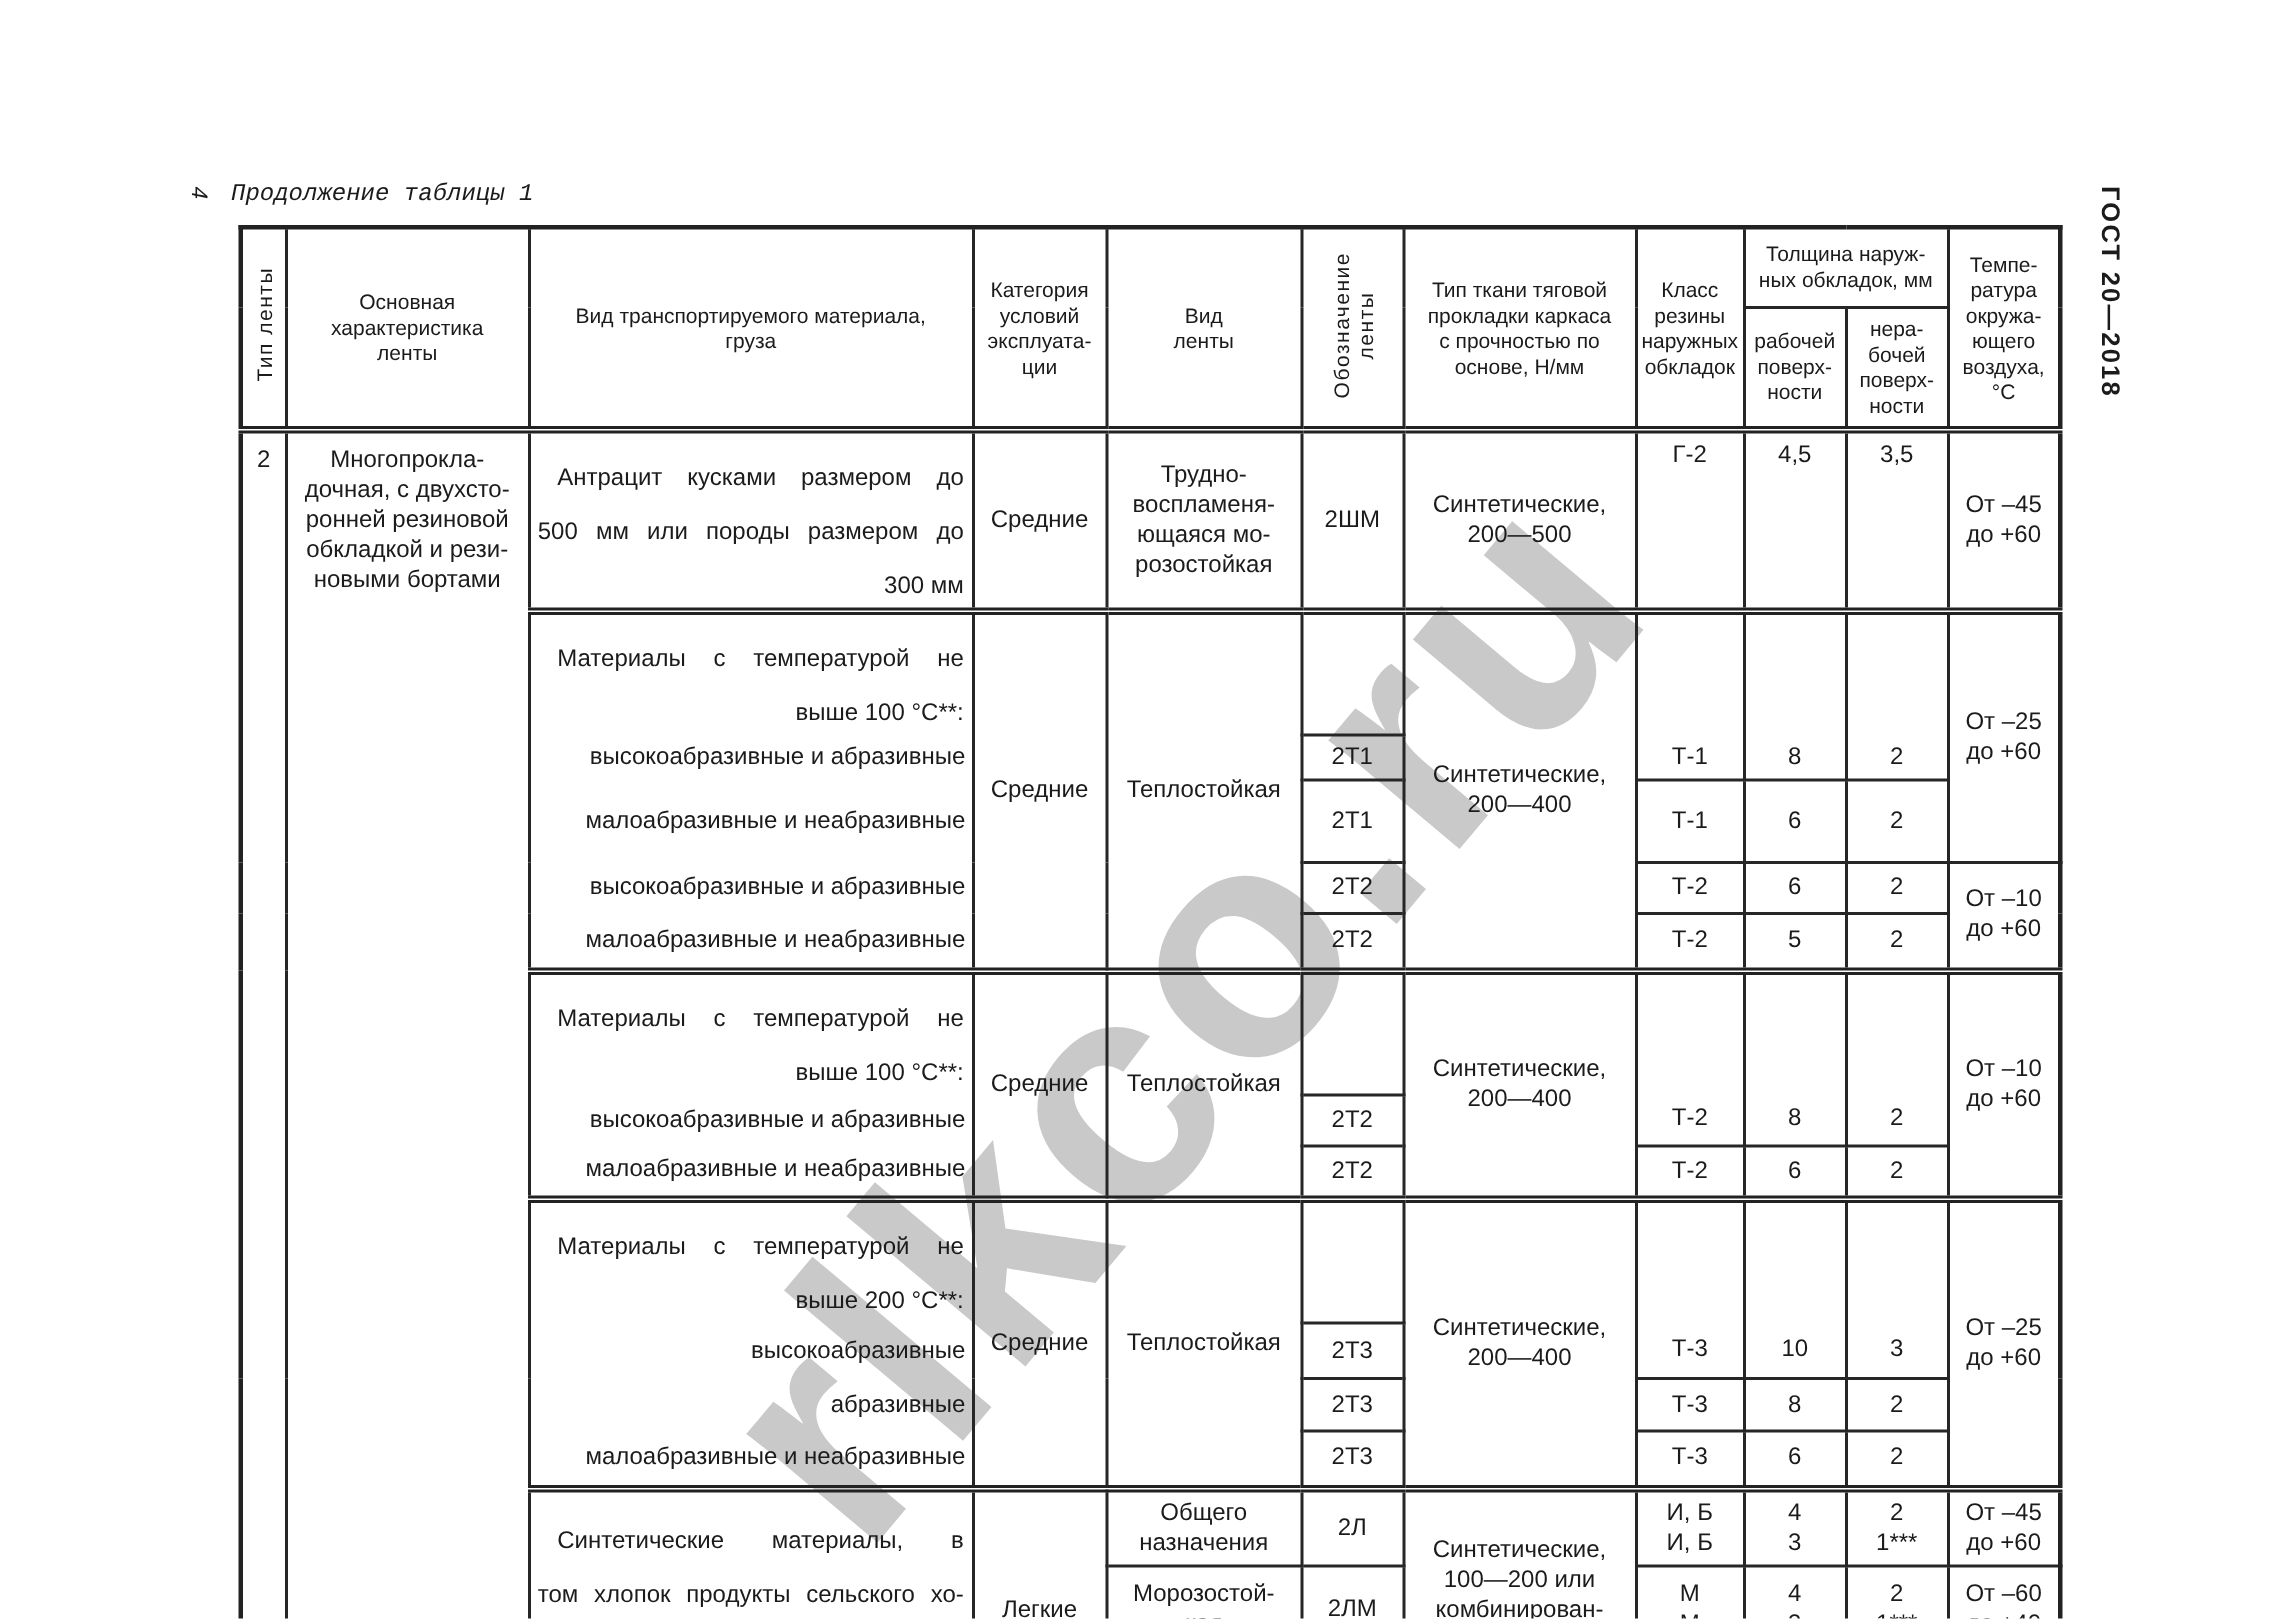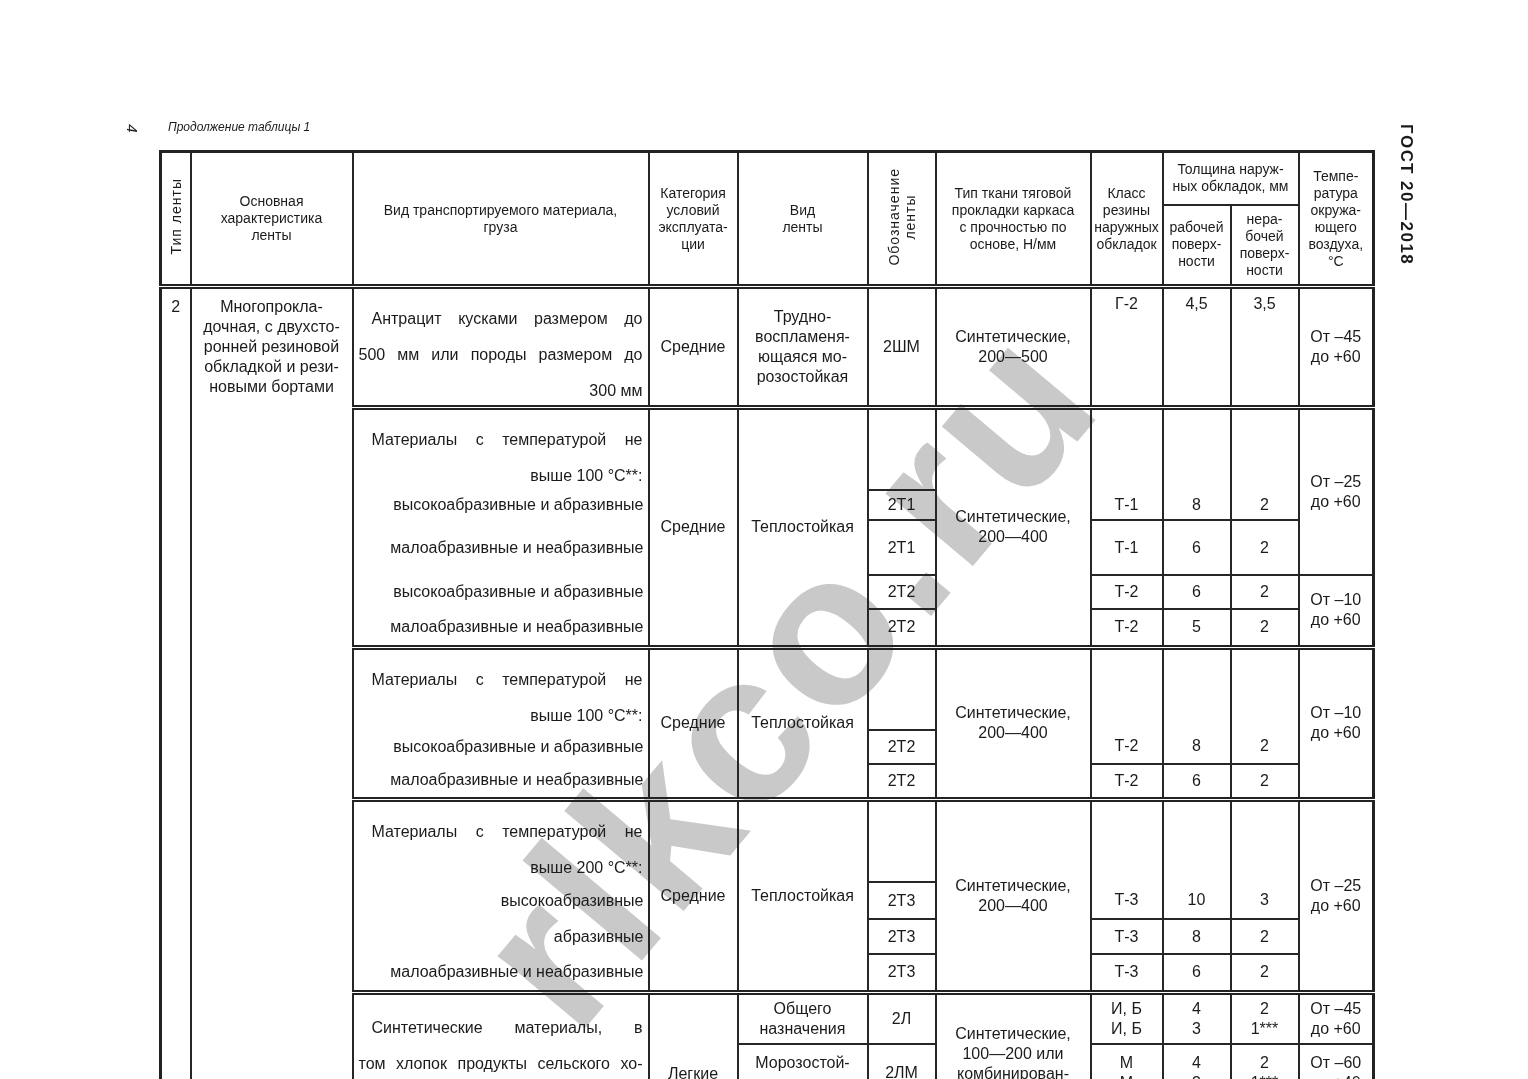--- a/index.html
+++ b/index.html
@@ -15,21 +15,21 @@
     transform:translate(-50%,-50%) rotate(-50deg);
     font-size:215px;font-weight:bold;letter-spacing:5px;
     color:#c9c9c9;white-space:nowrap;z-index:0;user-select:none;
   }
 
   .pagenum{
     position:absolute;left:128px;top:120px;font-size:15px;font-style:italic;
     transform:rotate(90deg);z-index:1;
   }
   .caption{
-    position:absolute;left:168px;top:120px;font-size:12px;font-style:italic;z-index:1;
+    position:absolute;left:154px;top:120px;font-size:16px;font-style:italic;z-index:1;font-family:Liberation Mono, monospace;
   }
   .gost{
     position:absolute;left:1396px;top:124px;writing-mode:vertical-rl;
     font-weight:bold;font-size:17px;letter-spacing:1.5px;z-index:1;
   }
 
   table.main{
     position:absolute;left:159px;top:150px;z-index:1;
     border-collapse:collapse;table-layout:fixed;width:1213px;
     border:3px solid #222;background:transparent;

